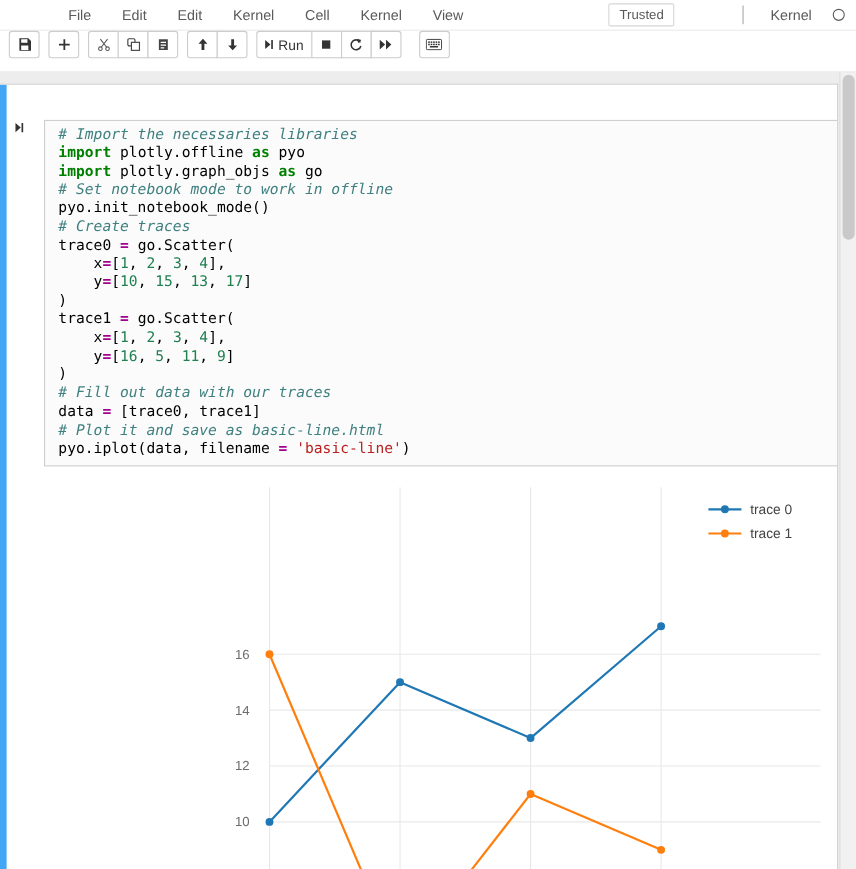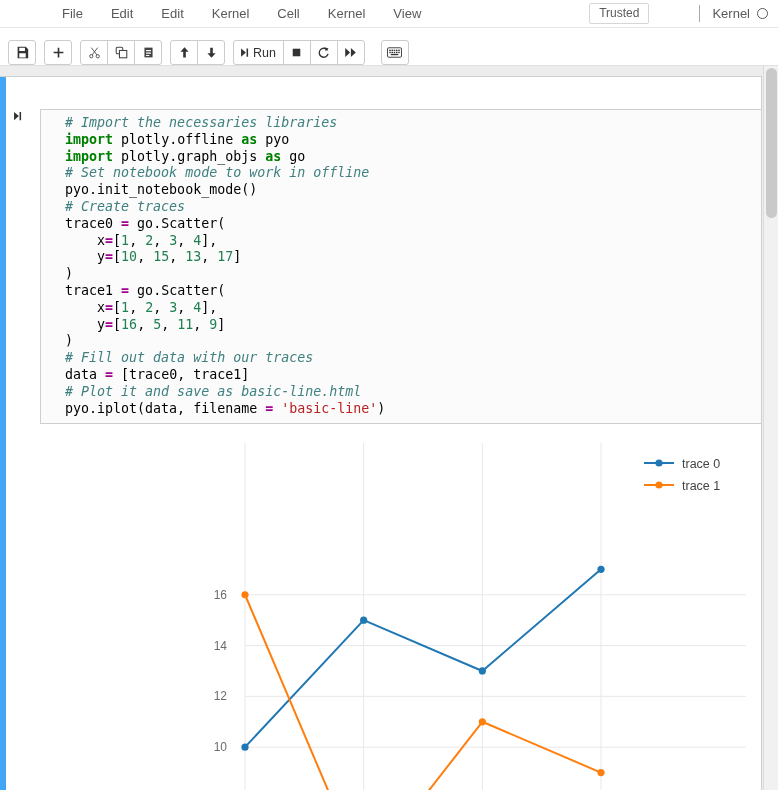--- a/index.html
+++ b/index.html
@@ -19,41 +19,41 @@
     display: flex; align-items: center; padding-left: 40px;
   }
   .menu-item {
     font-size: 13px; color: #5a5a5a;
     padding: 5px 14px; line-height: 16px;
     cursor: pointer; white-space: nowrap;
   }
   .menu-item:first-child { margin-left: 8px; }
   #menu-right {
     margin-left: auto; display: flex; align-items: center;
-    padding-right: 10px; gap: 0px;
+    padding-right: 10px; gap: 12px;
   }
   #trusted-badge {
     font-size: 12px; color: #5a5a5a;
     border: 1px solid #d6d6d6; border-radius: 2px;
     padding: 3px 9px; background: #fff; line-height: 13px;
   }
   #menu-divider {
     width: 1px; height: 17px; background: #a9a9a9; margin: 0 12px 0 50px;
   }
   #kernel-label { font-size: 13px; color: #5a5a5a; margin-right: 7px; }
   #kernel-indicator {
     width: 11px; height: 11px; border-radius: 50%;
     border: 1.5px solid #5a5a5a; background: transparent;
   }
 
   
   #toolbar {
     position: absolute; left: 0; top: 28px; width: 778px; height: 38px;
     background: #fff; border-bottom: 1px solid #e0e0e0;
-    display: flex; align-items: flex-end; padding-left: 0px;
+    display: flex; align-items: flex-start; padding-left: 0px;
   }
   .tb-group { display: flex; margin-left: 8px; }
   .tb-btn {
     height: 25px; min-width: 28px;
     border: 1px solid #ccc; background: #fff;
     display: flex; align-items: center; justify-content: center;
     cursor: pointer; margin-left: -1px; padding: 0 5px;
     font-size: 12px; color: #333;
   }
   .tb-group .tb-btn:first-child { margin-left: 0; border-radius: 3px 0 0 3px; }
@@ -104,21 +104,21 @@
   #in-prompt {
     font-family: "DejaVu Sans Mono", monospace;
     font-size: 13.5px; color: #303F9F;
     width: 78px; text-align: right; padding-top: 3px;
     white-space: pre;
   }
   #code-input {
     margin-left: 7px; width: 753px;
     background: #fbfbfb;
     border: 1px solid #cfcfcf;
-    padding: 5px 8px 6px 24px;
+    padding: 5px 8px 6px 12px;
   }
   #code-text {
     font-family: "DejaVu Sans Mono", monospace;
     font-size: 13.3px; line-height: 16.8px;
     white-space: pre; color: #000;
     margin: 0;
   }
   .tok-comment { color: #408080; font-style: italic; }
   .tok-kw      { color: #008000; font-weight: bold; }
   .tok-num     { color: #208050; }

